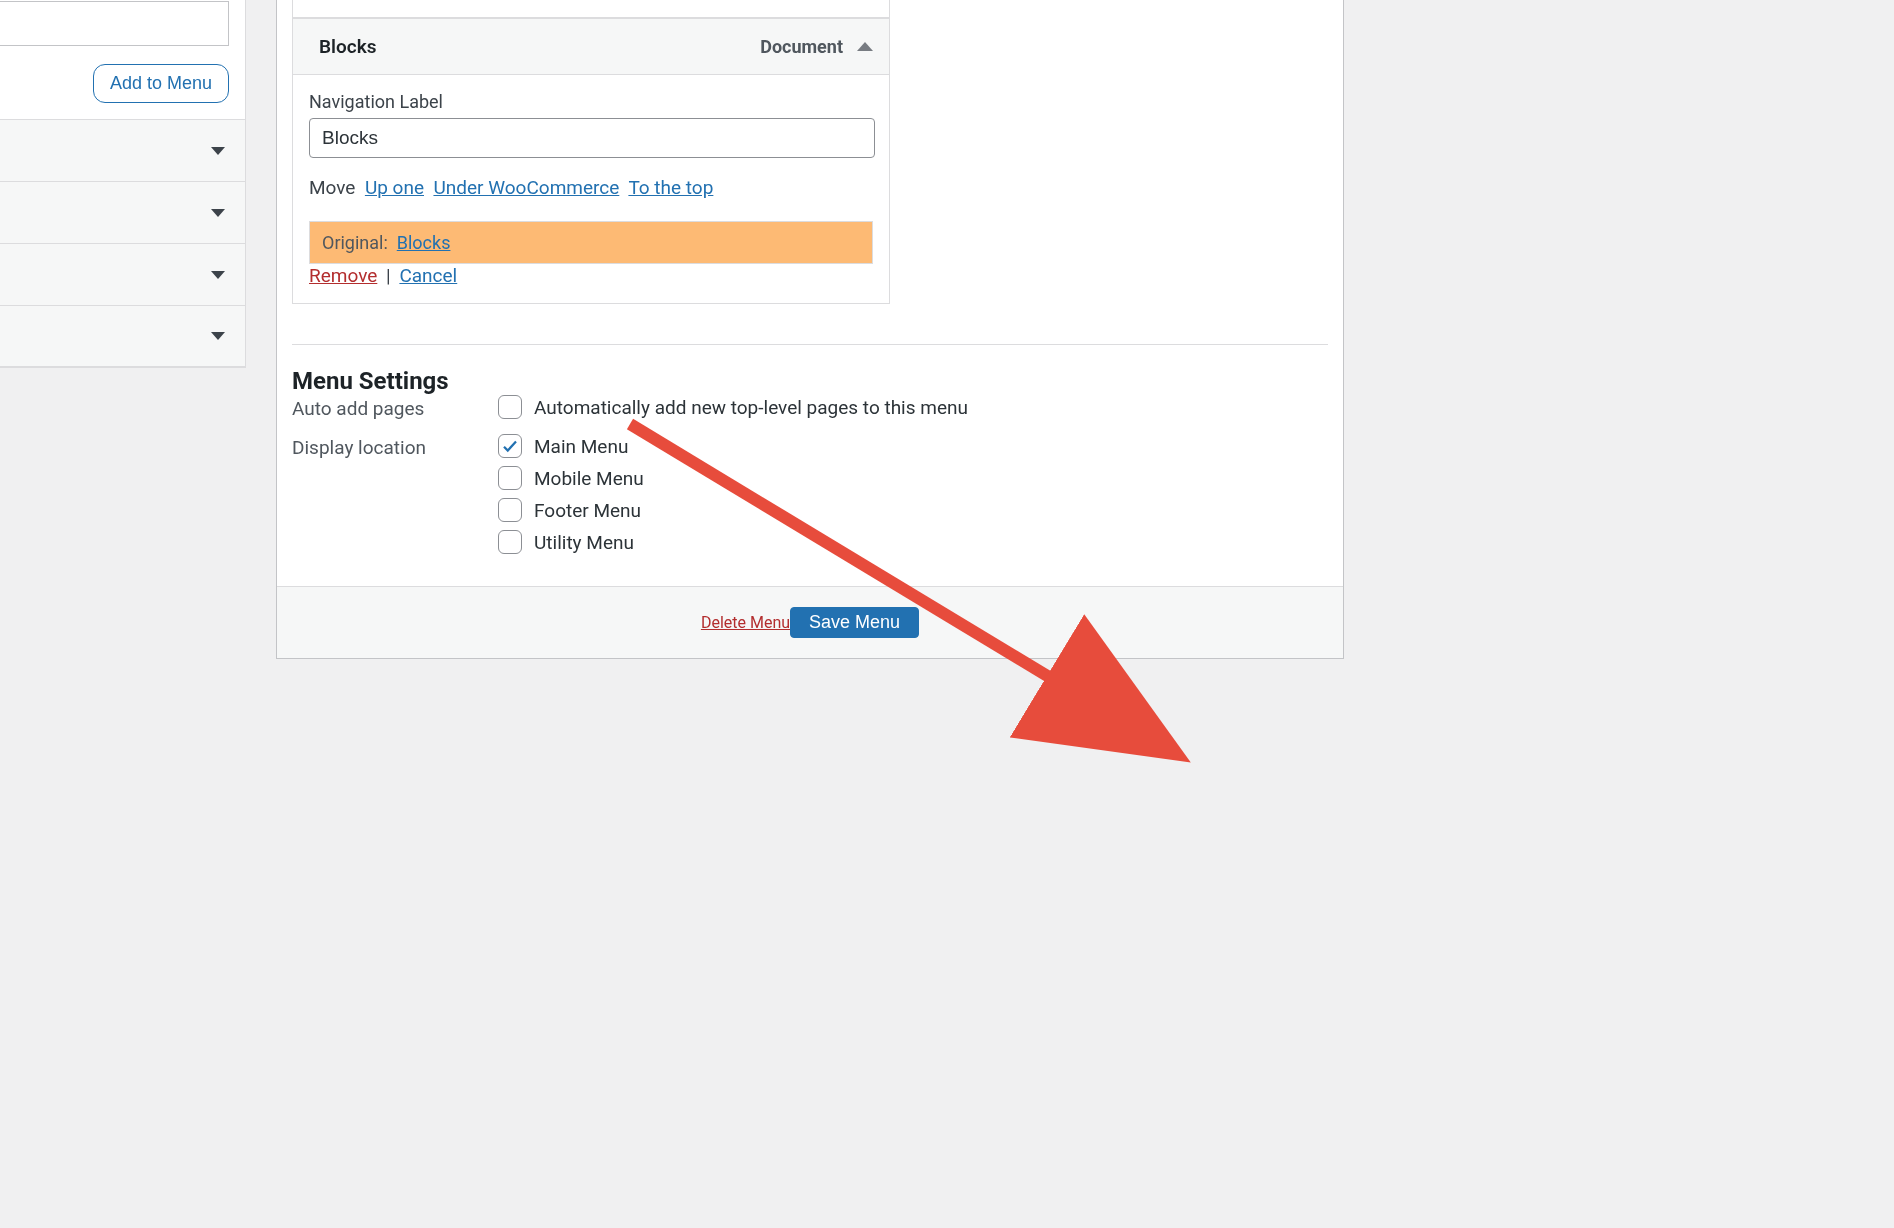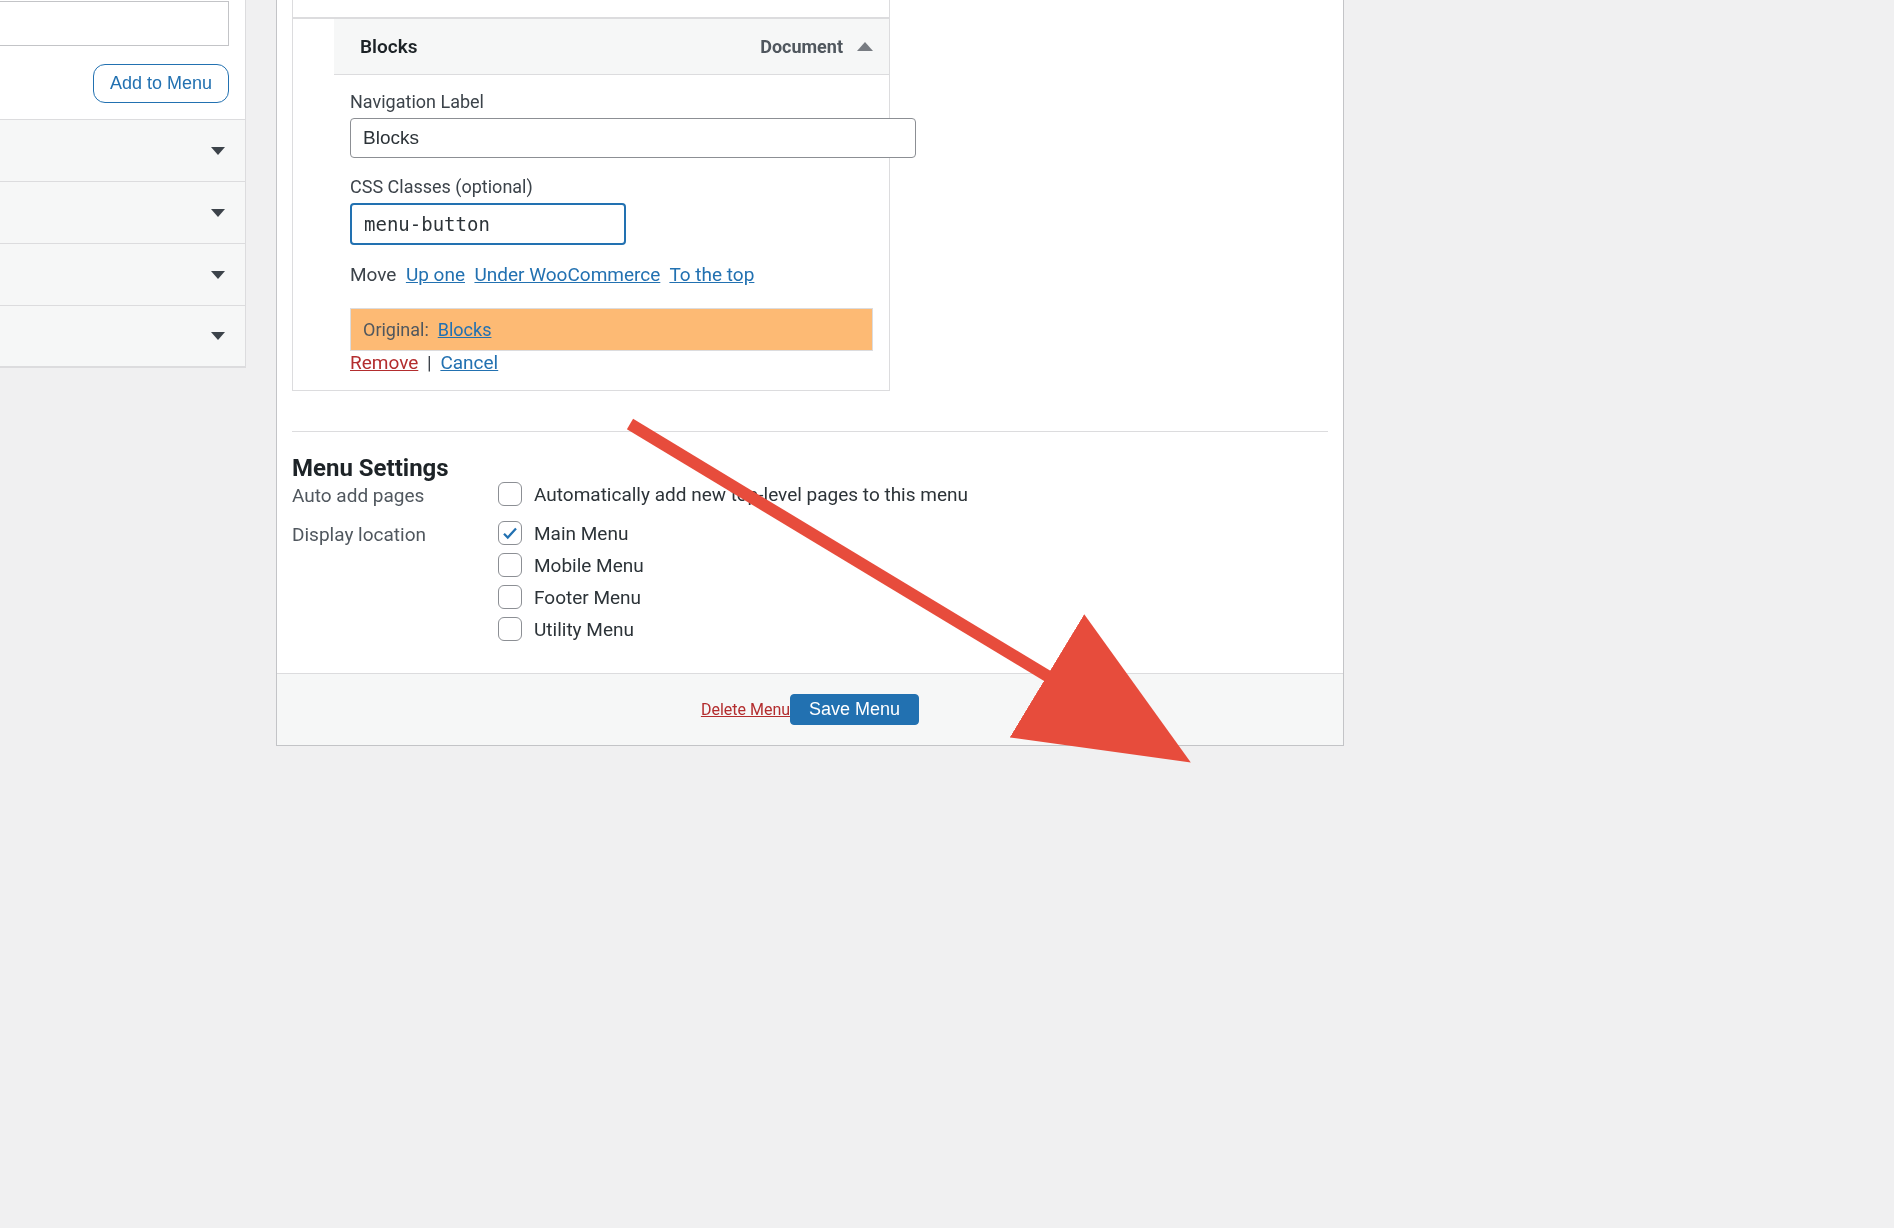--- a/index.html
+++ b/index.html
@@ -76,21 +76,20 @@
     height: 28px;
     border: 1px solid #dcdcde;
     border-top: none;
     margin: 0 0 0 0;
     width: 598px;
   }
   .menu-item-card {
     width: 598px;
     border: 1px solid #dcdcde;
     margin-top: 0;
-    padding-left: 41px;
   }
   .menu-item-header {
     background: #f6f7f7;
     border-bottom: 1px solid #dcdcde;
     display: flex;
     align-items: center;
     justify-content: space-between;
     padding: 16px 16px 16px 26px;
     font-size: 19px;
   }
@@ -221,24 +220,20 @@
         <span class="title">Blocks</span>
         <span class="right">
           <span>Document</span>
           <span class="tri-up"></span>
         </span>
       </div>
       <div class="menu-item-body">
         <div class="field-group">
           <label class="field-label">Navigation Label</label>
           <input class="text-input" type="text" value="Blocks" style="">
-        </div>
-        <div class="field-group" style="margin-bottom:6px;">
-          <label class="field-label">CSS Classes (optional)</label>
-          <input class="css-input" type="text" value="menu-button" style="">
         </div>
         <div class="move-row">
           <span>Move</span>&nbsp;
           <a class="link">Up one</a>&nbsp;
           <a class="link">Under WooCommerce</a>&nbsp;
           <a class="link">To the top</a>
         </div>
         <div class="original-box">
           <span>Original:</span>&nbsp;
           <a class="link">Blocks</a>

